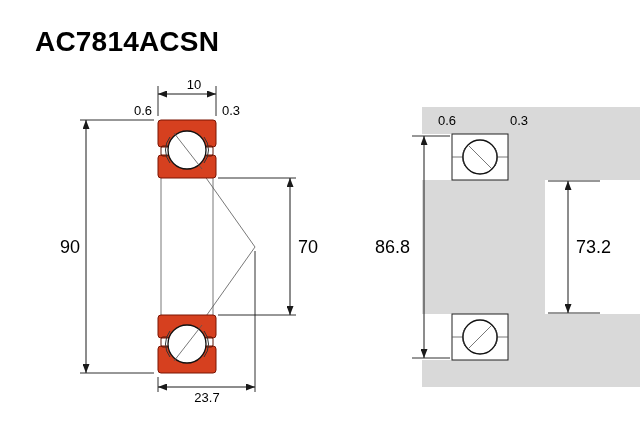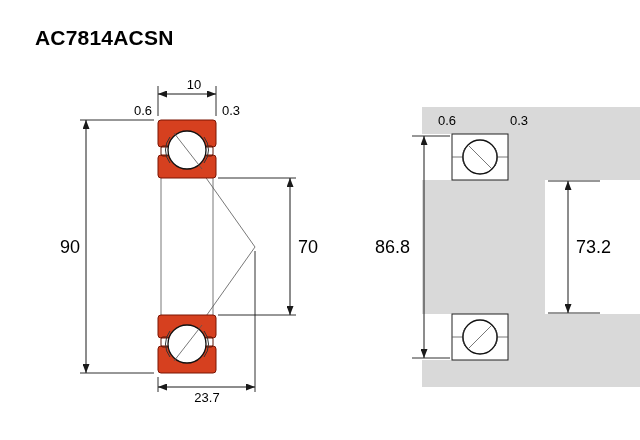--- a/index.html
+++ b/index.html
@@ -5,21 +5,21 @@
   html,body{margin:0;padding:0;background:#ffffff;}
   .canvas{
     position:relative;
     width:640px;height:440px;
     background:#ffffff;
     font-family:"Liberation Sans", sans-serif;
     overflow:hidden;
   }
   .page-title{
     position:absolute;left:35px;top:26px;
-    font-size:21px;font-weight:600;color:#000;
+    font-size:28px;font-weight:600;color:#000;
     letter-spacing:0.2px;
   }
   svg{position:absolute;left:0;top:0;}
   .dimline{stroke:#1a1a1a;stroke-width:1;fill:none;}
   .extline{stroke:#1a1a1a;stroke-width:0.9;fill:none;}
   .thin{stroke:#555;stroke-width:0.8;fill:none;}
   .ring{fill:#d6401f;stroke:#7a1403;stroke-width:1;}
   .steel{fill:#d9d9d9;stroke:none;}
   .ball{fill:#ffffff;stroke:#111;stroke-width:1.3;}
   .bearingbox{fill:#ffffff;stroke:#222;stroke-width:1;}

